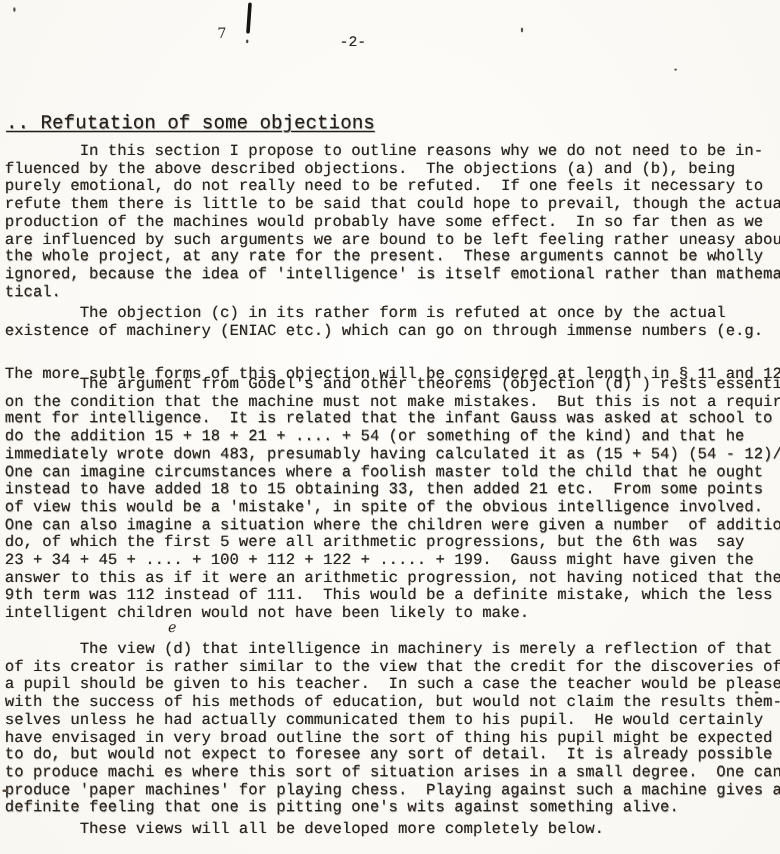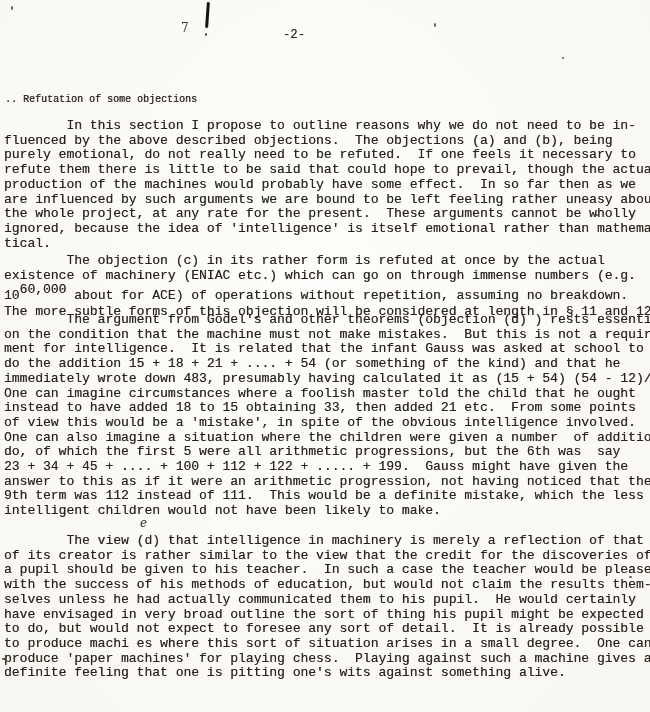--- a/index.html
+++ b/index.html
@@ -28,24 +28,25 @@
     font-size: 13px;
     line-height: 14.7px;
     color: #28231d;
     text-shadow: 0.3px 0.3px 0.6px rgba(45,38,30,0.55);
   }
   .heading {
     position: absolute;
     left: 5px;
     top: 94px;
     margin: 0;
-    font-size: 10px;
+    font-size: 16px;
     font-weight: normal;
     white-space: pre;
     color: #221d18;
+    text-decoration: underline;
     text-underline-offset: 2px;
     text-shadow: 0.4px 0.4px 0.6px rgba(40,33,27,0.6);
   }
   .page-number {
     position: absolute;
     left: 283px;
     top: 28px;
     font-size: 12.2px;
     color: #2b2620;
     text-shadow: 0.3px 0.3px 0.5px rgba(45,38,30,0.5);
@@ -116,21 +117,20 @@
 refute them there is little to be said that could hope to prevail, though the actual
 production of the machines would probably have some effect.  In so far then as we
 are influenced by such arguments we are bound to be left feeling rather uneasy about
 the whole project, at any rate for the present.  These arguments cannot be wholly
 ignored, because the idea of 'intelligence' is itself emotional rather than mathema-
 tical.</div>
 
   <div class="para" style="top:254px">        The objection (c) in its rather form is refuted at once by the actual
 existence of machinery (ENIAC etc.) which can go on through immense numbers (e.g.</div>
 
-  <div class="para" style="top:289px"><span>10</span><span class="sup">60,000</span><span> about for ACE) of operations without repetition, assuming no breakdown.</span></div>
 
   <div class="para" style="top:305px">The more subtle forms of this objection will be considered at length in § 11 and 12.</div>
 
   <div class="para" style="top:313px">        The argument from Godel's and other theorems (objection (d) ) rests essentially
 on the condition that the machine must not make mistakes.  But this is not a require-
 ment for intelligence.  It is related that the infant Gauss was asked at school to
 do the addition 15 + 18 + 21 + .... + 54 (or something of the kind) and that he
 immediately wrote down 483, presumably having calculated it as (15 + 54) (54 - 12)/2.3
 One can imagine circumstances where a foolish master told the child that he ought
 instead to have added 18 to 15 obtaining 33, then added 21 etc.  From some points
@@ -148,20 +148,21 @@
 of its creator is rather similar to the view that the credit for the discoveries of
 a pupil should be given to his teacher.  In such a case the teacher would be pleased
 with the success of his methods of education, but would not claim the results them-
 selves unless he had actually communicated them to his pupil.  He would certainly
 have envisaged in very broad outline the sort of thing his pupil might be expected
 to do, but would not expect to foresee any sort of detail.  It is already possible
 to produce machi es where this sort of situation arises in a small degree.  One can
 produce 'paper machines' for playing chess.  Playing against such a machine gives a
 definite feeling that one is pitting one's wits against something alive.</div>
 
+  <div class="para" style="top:684px">        These views will all be developed more completely below.</div>
 
   <div class="speck" style="left:11px; top:6px; width:2px; height:4px;"></div>
   <div class="speck" style="left:434px; top:23px; width:2px; height:4px;"></div>
   <div class="speck" style="left:562px; top:57px; width:2px; height:2px;"></div>
   <div class="speck" style="left:596px; top:214px; width:2px; height:2px;"></div>
   <div class="speck" style="left:629px; top:576px; width:3px; height:2px;"></div>
   <div class="speck" style="left:2px; top:658px; width:5px; height:2px; border-radius:1px;"></div>
 
 </div>
 

